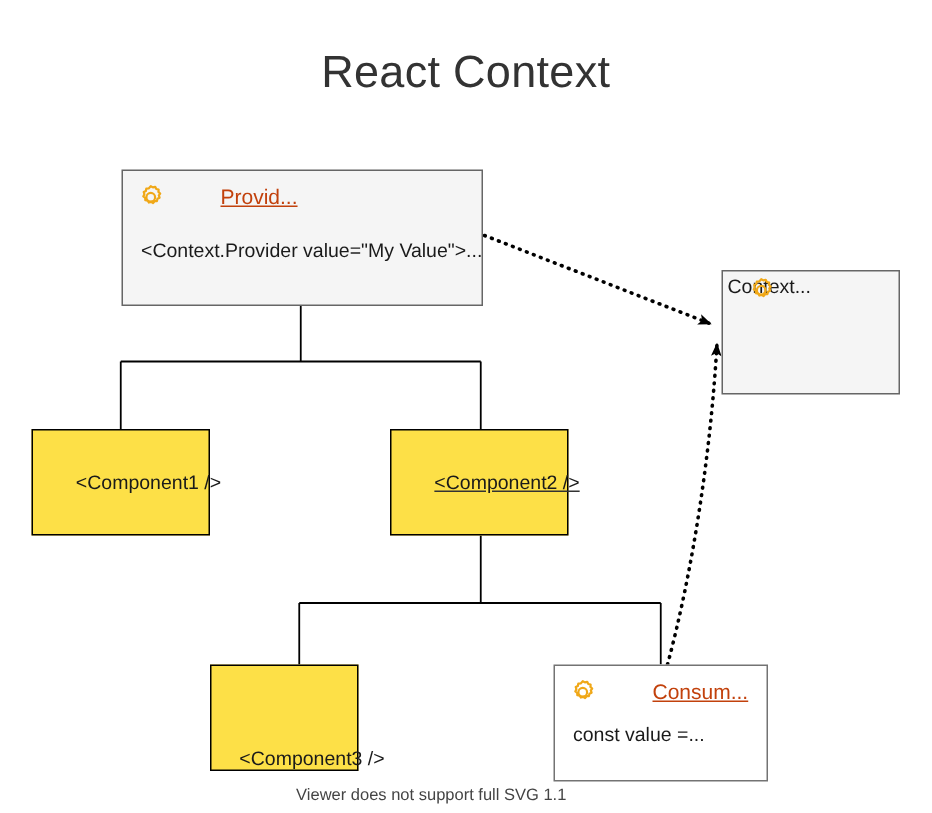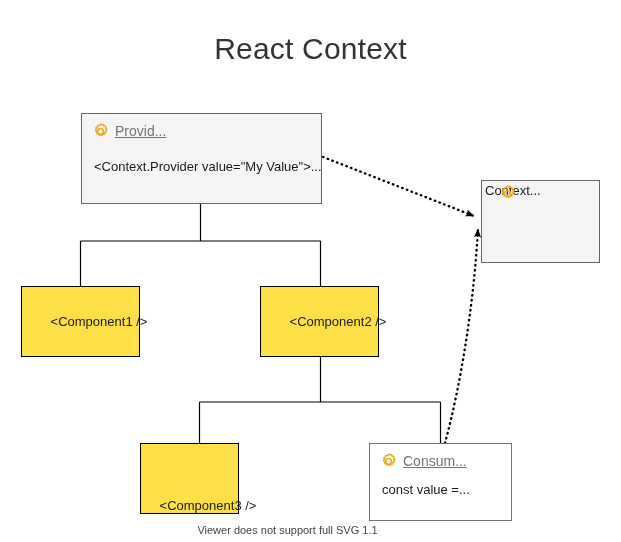--- a/index.html
+++ b/index.html
@@ -62,21 +62,21 @@
   }
   .node-plain {
     background: #fde047;
     border: 1.5px solid #000000;
     display: flex;
     align-items: center;
     justify-content: center;
     padding-left: 37px;
   }
   .node-component1 { left: 21px;  top: 286px; width: 119px; height: 71px; }
-  .node-component2 { left: 260px; top: 286px; width: 119px; height: 71px; }
+  .node-component2 { left: 260px; top: 286px; width: 119px; height: 71px; text-decoration: underline; }
   .node-component3 { left: 140px; top: 443px; width: 99px; height: 71px; align-items: flex-end; }
 
   .node-plain .node-body-text {
     font-size: 13px;
     color: #1a1a1a;
     white-space: nowrap;
   }
 
   .node-header {
     position: absolute;
@@ -87,24 +87,25 @@
     gap: 6px;
   }
   .gear-icon {
     width: 17px;
     height: 17px;
     display: block;
     flex: 0 0 auto;
   }
   .node-title {
     font-size: 14px;
-    color: #737373;
+    color: #c2410c;
     text-decoration: underline;
     white-space: nowrap;
     line-height: 17px;
+    margin-left: 32px;
   }
   .node-detail {
     position: absolute;
     left: 12px;
     top: 45px;
     font-size: 13px;
     color: #1a1a1a;
     white-space: nowrap;
   }
   .node-consumer .node-detail {

